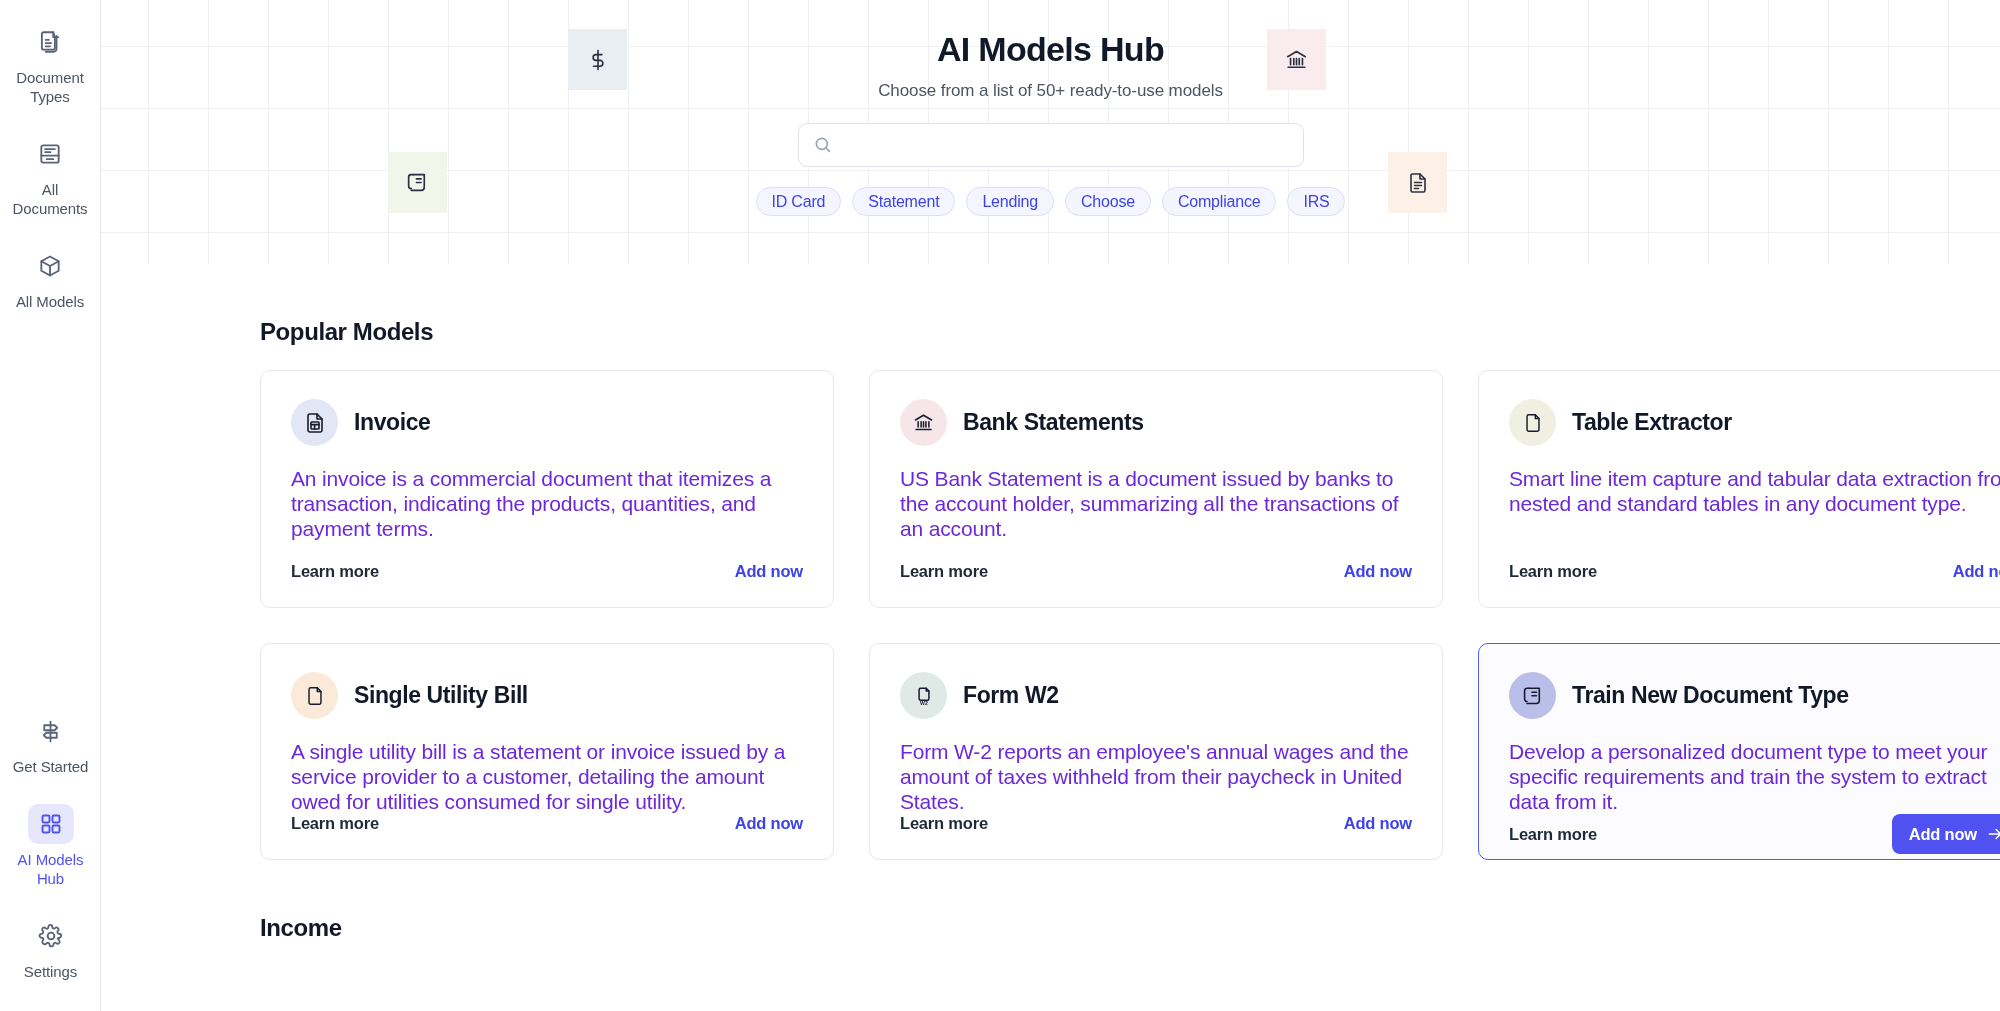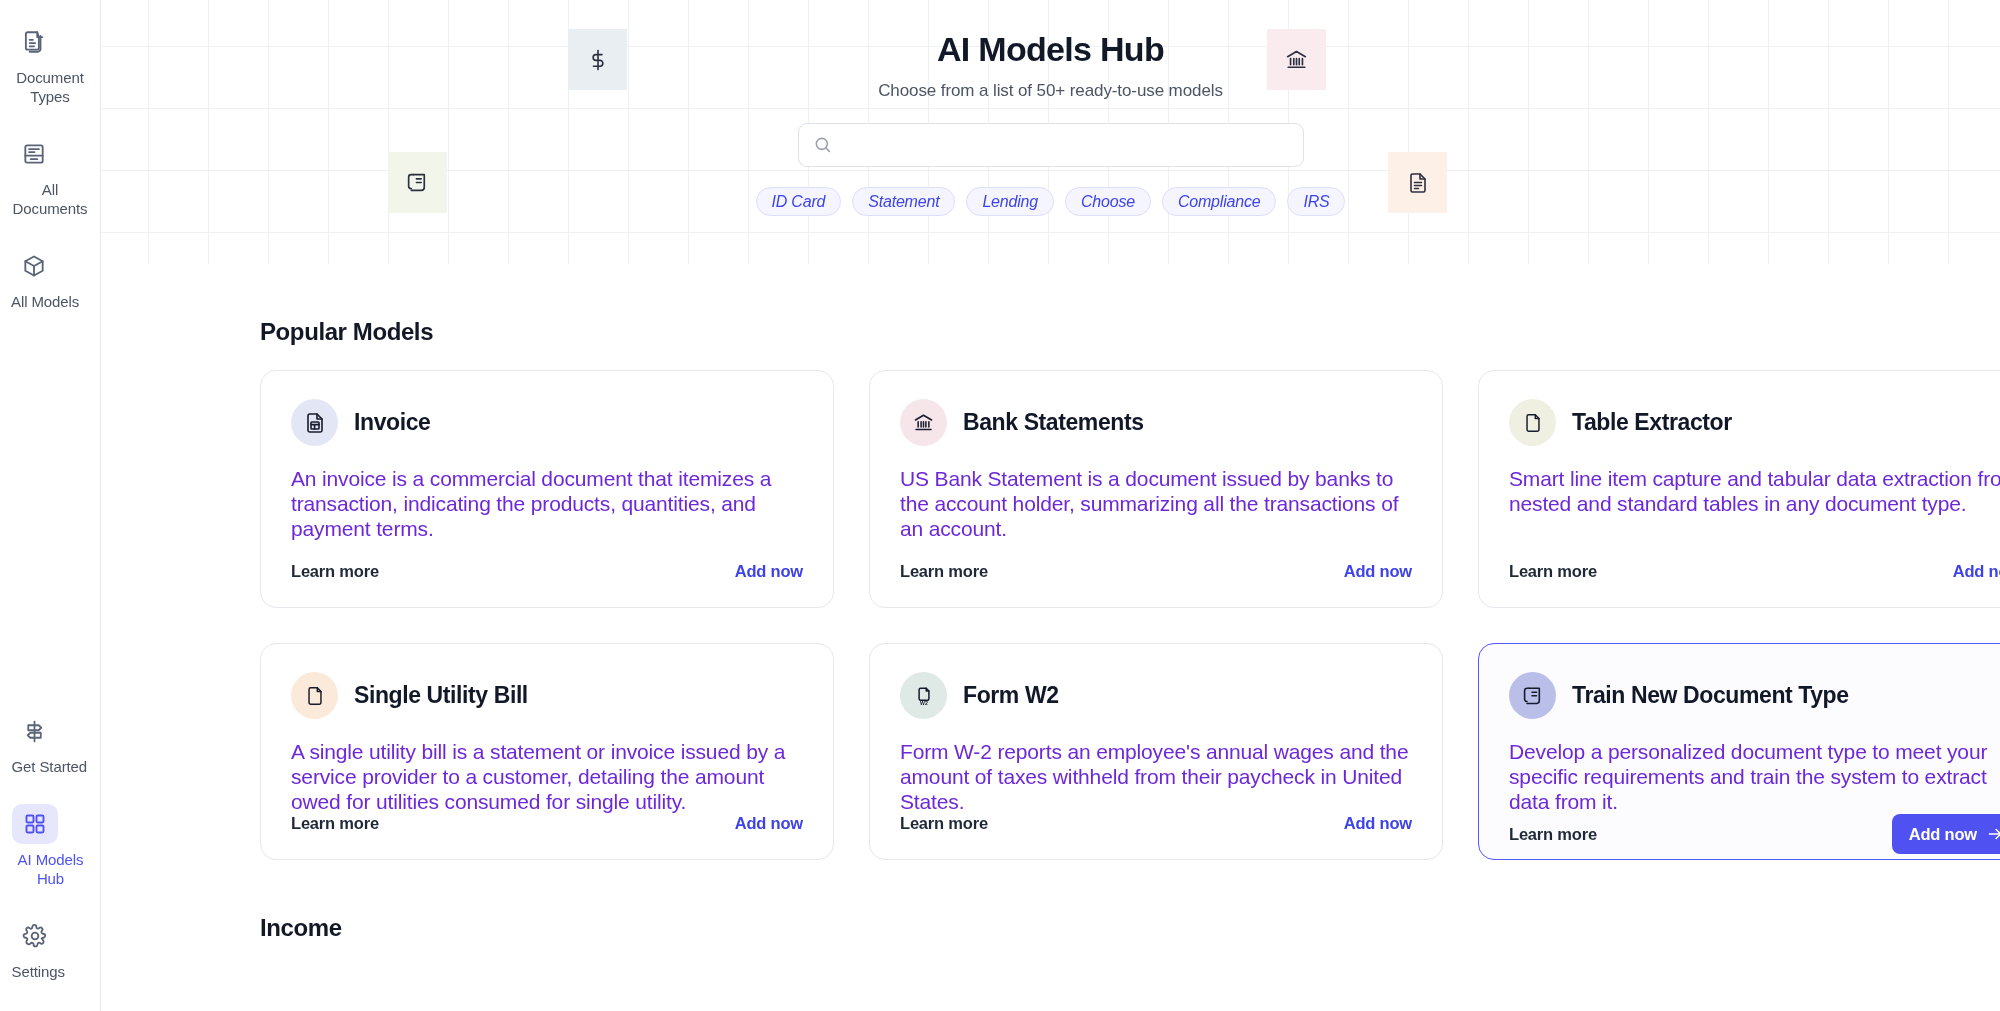--- a/index.html
+++ b/index.html
@@ -16,21 +16,21 @@
   .sidebar {
     width: 101px; flex: 0 0 101px; height: 1011px;
     background: #ffffff;
     border-right: 1px solid #e7e8ec;
     display: flex; flex-direction: column; align-items: center;
     padding-top: 14px;
     position: relative;
   }
   .nav-item {
     width: 82px;
-    display: flex; flex-direction: column; align-items: flex-start;
+    display: flex; flex-direction: column; align-items: center;
     padding: 8px 2px 6px 2px;
     margin-bottom: 14px;
     cursor: pointer; text-decoration: none;
   }
   .nav-icon {
     width: 46px; height: 40px;
     display: flex; align-items: center; justify-content: center;
     border-radius: 10px;
     color: #5a6478;
   }
@@ -100,40 +100,39 @@
   .chips { margin-top: 20px; display: flex; gap: 11px; }
   .chip {
     height: 29px; padding: 0 15px;
     display: flex; align-items: center; justify-content: center;
     background: #f4f5ff;
     border: 1px solid #dcdefb;
     border-radius: 15px;
     font-size: 16px; font-weight: 500; color: #3d43e8;
     cursor: pointer; white-space: nowrap;
     letter-spacing: -0.2px;
-    font-style: italic;
   }
 
   
   .content { padding: 0 0 0 0; margin-top: 40px; }
   .section-title {
     font-size: 24px; font-weight: 700; color: #121826;
     letter-spacing: -0.4px;
     margin: 54px 0 24px 159px;
   }
   .card-grid {
     display: grid;
     grid-template-columns: repeat(3, 574px);
     gap: 35px;
     padding-left: 159px;
   }
   .card {
     background: #ffffff;
     border: 1px solid #e6e8ec;
-    border-radius: 16px;
+    border-radius: 10px;
     padding: 28px 30px 26px 30px;
     display: flex; flex-direction: column;
     cursor: pointer;
   }
   .card.row1 { height: 238px; }
   .card.row2 { height: 217px; }
   .card.featured {
     border: 1.5px solid #5458f5;
     background: #fcfcff;
   }

